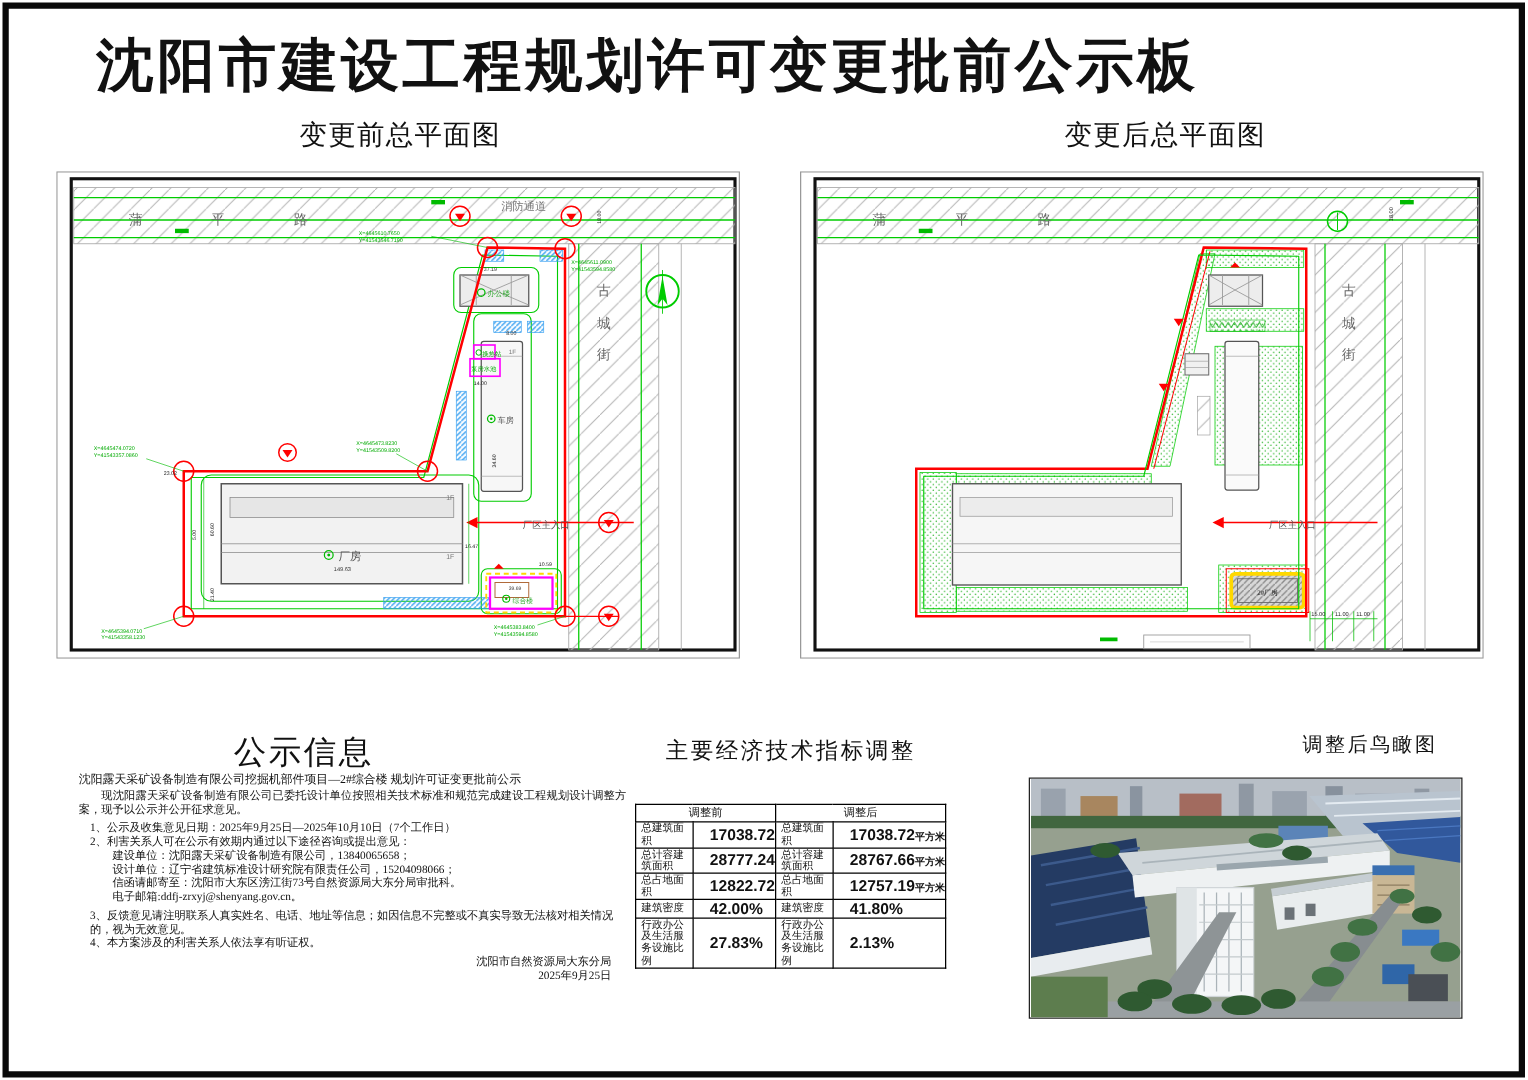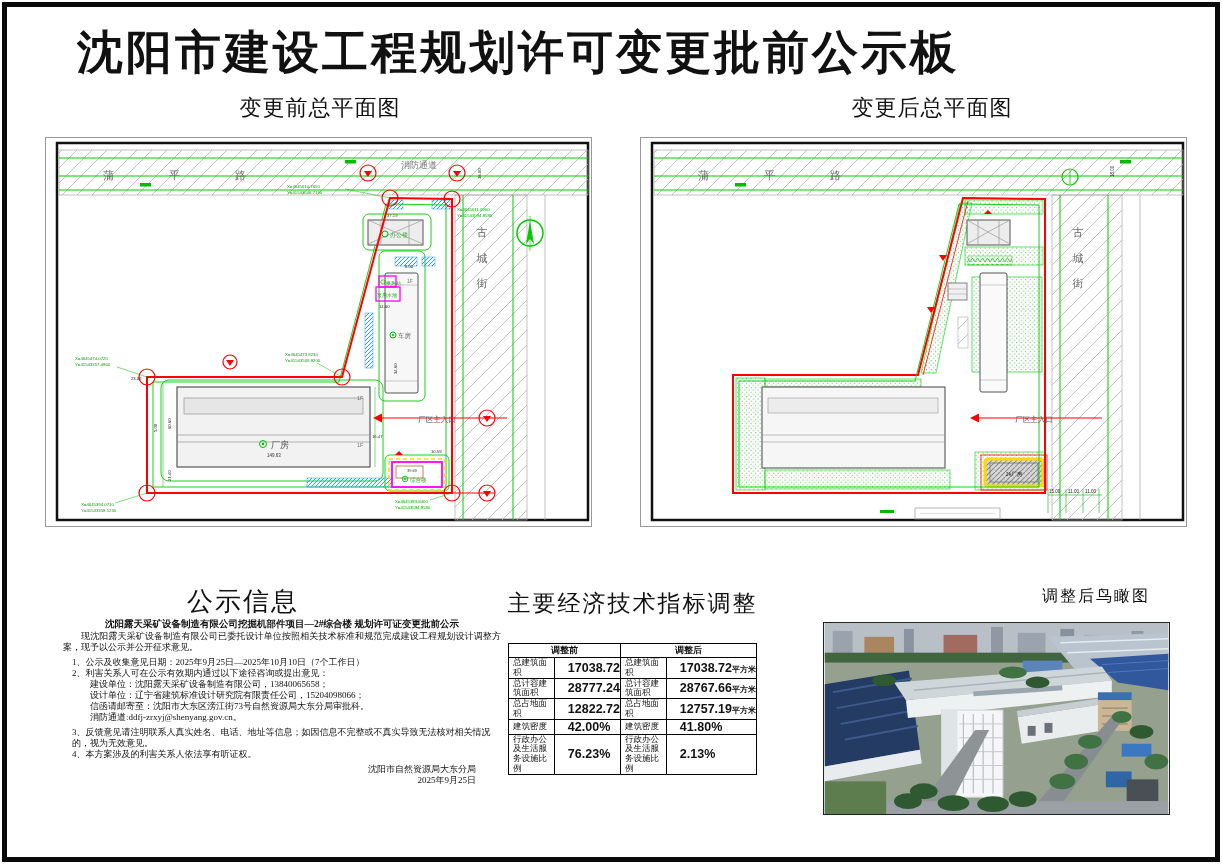--- a/index.html
+++ b/index.html
@@ -12,33 +12,33 @@
   #label-before{left:150px;width:340px;text-align:center}
   #label-after{left:762px;width:340px;text-align:center}
   .plan{position:absolute;top:137px;width:547px;height:390px}
   #plan-before{left:45px}
   #plan-after{left:640px}
   svg{display:block}
   svg text{font-family:"Liberation Sans","DejaVu Sans",sans-serif}
   svg text.cjk{font-family:"Liberation Serif","DejaVu Serif",serif}
   .sec-heading{position:absolute;letter-spacing:2px}
   #notice-h{top:584px;left:98px;width:290px;text-align:center;font-size:26px}
-  #ind-h{top:588px;left:500px;width:265px;text-align:center;font-size:23px}
+  #ind-h{top:588px;left:500px;width:265px;text-align:center;font-size:18px}
   #aerial-h{top:586px;left:790px;width:360px;text-align:right;font-size:16px}
   .notice{position:absolute;top:619px;left:63px;width:438px;font-size:9px;line-height:11px}
-  .notice .sub{text-align:center;font-weight:bold;font-size:9.5px;margin-bottom:1px}
+  .notice .sub{text-align:left;font-weight:normal;font-size:9.5px;margin-bottom:1px}
   .tindent{text-indent:2em;text-align:justify}
   .lvl1{margin-left:9px}
   .lvl2{margin-left:27px}
-  .sig{text-align:right;margin-right:25px}
+  .sig{text-align:right;margin-right:12px}
   .gap{height:4px}
   table.ind{position:absolute;top:643px;left:508px;width:249px;border-collapse:collapse;
     border:1.5px solid #000;font-family:"Liberation Sans","DejaVu Sans",sans-serif}
   table.ind th,table.ind td{border:1px solid #000;vertical-align:middle}
-  table.ind th{font-size:9px;font-weight:bold;height:14px;
+  table.ind th{font-size:9px;font-weight:normal;height:14px;
     font-family:"Liberation Serif",serif}
   td.lab{font-size:8.5px;padding-left:4px;width:64px;line-height:1.15;
     font-family:Liberation Sans, sans-serif}
   td.val{font-size:12.5px;font-weight:bold;padding-left:13px;width:60px;white-space:nowrap}
   td.val .unit{font-size:8px}
   tr.r{height:15px}
   tr.rlast{height:30px}
   .photo{position:absolute;top:622px;left:823px;width:347px;height:193px;border:1px solid #222}
 </style>
 </head>
@@ -352,21 +352,21 @@
 
 <div class="notice">
   <div class="sub">沈阳露天采矿设备制造有限公司挖掘机部件项目—2#综合楼 规划许可证变更批前公示</div>
   <div class="tindent">现沈阳露天采矿设备制造有限公司已委托设计单位按照相关技术标准和规范完成建设工程规划设计调整方案，现予以公示并公开征求意见。</div>
   <div class="gap"></div>
   <div class="lvl1">1、公示及收集意见日期：2025年9月25日—2025年10月10日（7个工作日）</div>
   <div class="lvl1">2、利害关系人可在公示有效期内通过以下途径咨询或提出意见：</div>
   <div class="lvl2">建设单位：沈阳露天采矿设备制造有限公司，13840065658；</div>
   <div class="lvl2">设计单位：辽宁省建筑标准设计研究院有限责任公司，15204098066；</div>
   <div class="lvl2">信函请邮寄至：沈阳市大东区滂江街73号自然资源局大东分局审批科。</div>
-  <div class="lvl2">消防通道:ddfj-zrxyj@shenyang.gov.cn。</div>
+  <div class="lvl2">电子邮箱:ddfj-zrxyj@shenyang.gov.cn。</div>
   <div class="gap"></div>
   <div class="lvl1">3、反馈意见请注明联系人真实姓名、电话、地址等信息；如因信息不完整或不真实导致无法核对相关情况的，视为无效意见。</div>
   <div class="lvl1">4、本方案涉及的利害关系人依法享有听证权。</div>
   <div class="gap"></div>
   <div class="sig">沈阳市自然资源局大东分局</div>
   <div class="sig">2025年9月25日</div>
 </div>
 
 <div class="sec-heading" id="ind-h">主要经济技术指标调整</div>
 
@@ -395,21 +395,21 @@
     <td class="val"><span>12757.19</span><span class="unit">平方米</span></td>
   </tr>
   <tr class="r">
     <td class="lab">建筑密度</td>
     <td class="val">42.00%</td>
     <td class="lab">建筑密度</td>
     <td class="val"><span>41.80%</span><span class="unit"></span></td>
   </tr>
   <tr class="rlast">
     <td class="lab">行政办公及生活服务设施比例</td>
-    <td class="val">76.23%</td>
+    <td class="val">27.83%</td>
     <td class="lab">行政办公及生活服务设施比例</td>
     <td class="val"><span>2.13%</span><span class="unit"></span></td>
   </tr>
 </tbody>
   </table>
 
 <div class="sec-heading" id="aerial-h">调整后鸟瞰图</div>
 
 <div class="photo">
 <svg viewBox="0 0 347 193" width="345" height="191">

